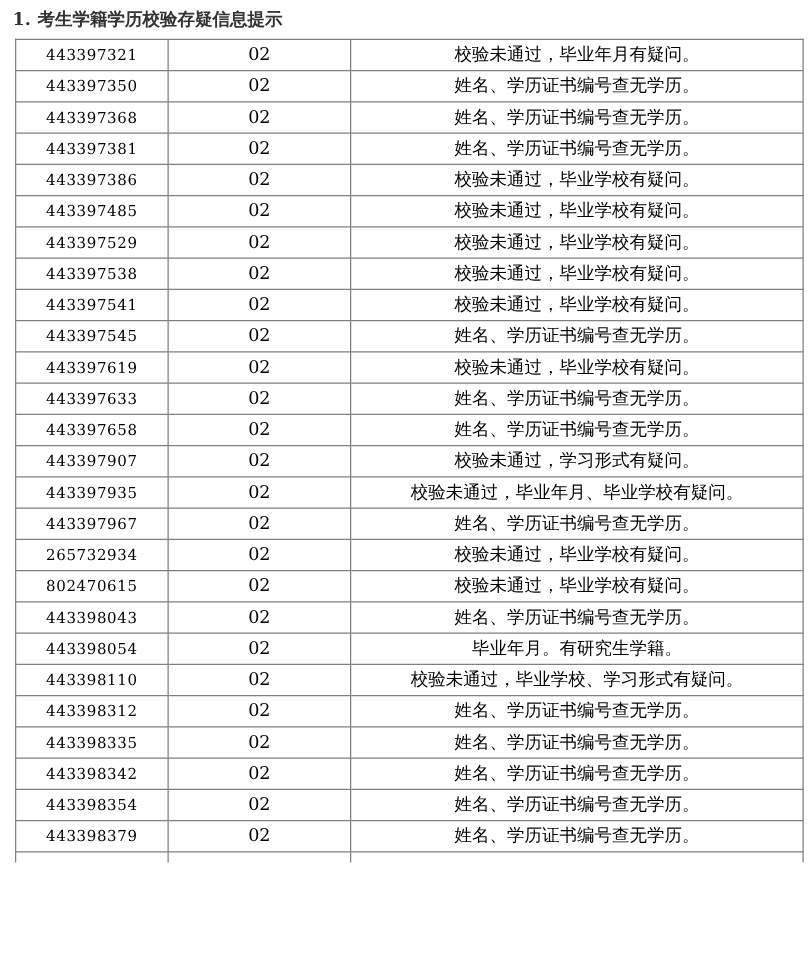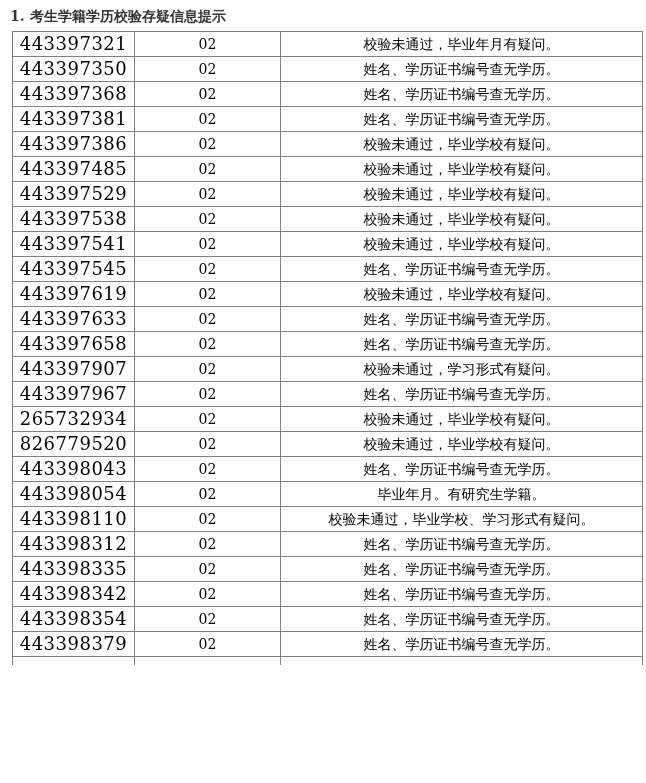--- a/index.html
+++ b/index.html
@@ -45,21 +45,21 @@
     vertical-align: middle;
     font-size: 14px;
     line-height: 16px;
     white-space: nowrap;
     overflow: hidden;
   }
   .verification-table col.c-id   { width: 122px; }
   .verification-table col.c-code { width: 146px; }
   .verification-table col.c-msg  { width: 362px; }
   .verification-table td.id-cell {
-    font-size: 18px;
+    font-size: 12px;
     letter-spacing: 0.5px;
     margin-top: 18px;
   }
   .verification-table tr.partial td {
     height: 8px;
     border-bottom: none;
   }
 </style>
 </head>
 <body>
@@ -157,36 +157,41 @@
       <td class="code-cell">02</td>
       <td class="msg-cell">姓名、学历证书编号查无学历。</td>
     </tr>
 
     <tr>
       <td class="id-cell">443397907</td>
       <td class="code-cell">02</td>
       <td class="msg-cell">校验未通过，学习形式有疑问。</td>
     </tr>
 
+    <tr>
+      <td class="id-cell">443397935</td>
+      <td class="code-cell">02</td>
+      <td class="msg-cell">校验未通过，毕业年月、毕业学校有疑问。</td>
+    </tr>
 
     <tr>
       <td class="id-cell">443397967</td>
       <td class="code-cell">02</td>
       <td class="msg-cell">姓名、学历证书编号查无学历。</td>
     </tr>
 
     <tr>
       <td class="id-cell">265732934</td>
       <td class="code-cell">02</td>
       <td class="msg-cell">校验未通过，毕业学校有疑问。</td>
     </tr>
 
 
     <tr>
-      <td class="id-cell">826779520</td>
+      <td class="id-cell">802470615</td>
       <td class="code-cell">02</td>
       <td class="msg-cell">校验未通过，毕业学校有疑问。</td>
     </tr>
 
     <tr>
       <td class="id-cell">443398043</td>
       <td class="code-cell">02</td>
       <td class="msg-cell">姓名、学历证书编号查无学历。</td>
     </tr>
 

